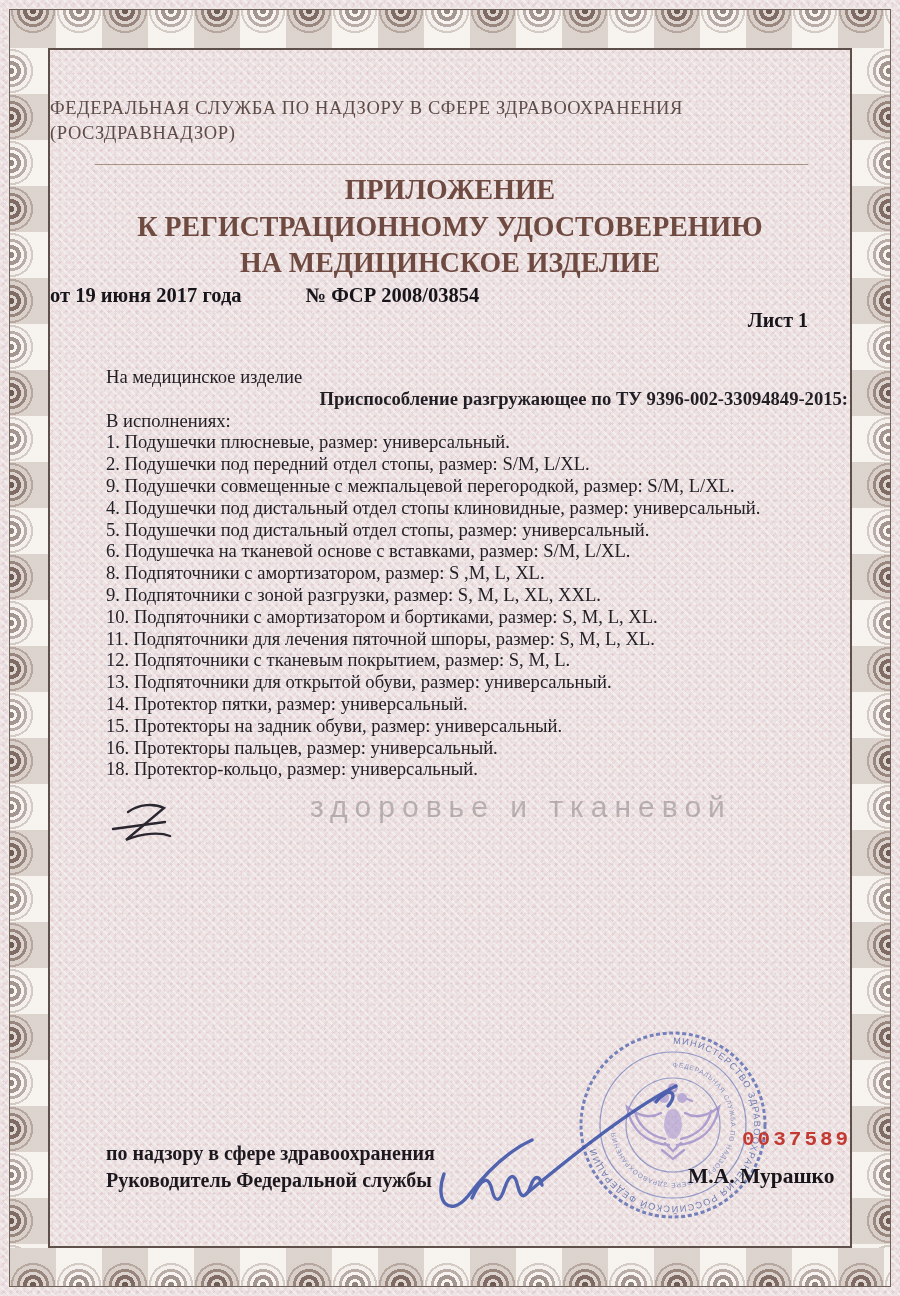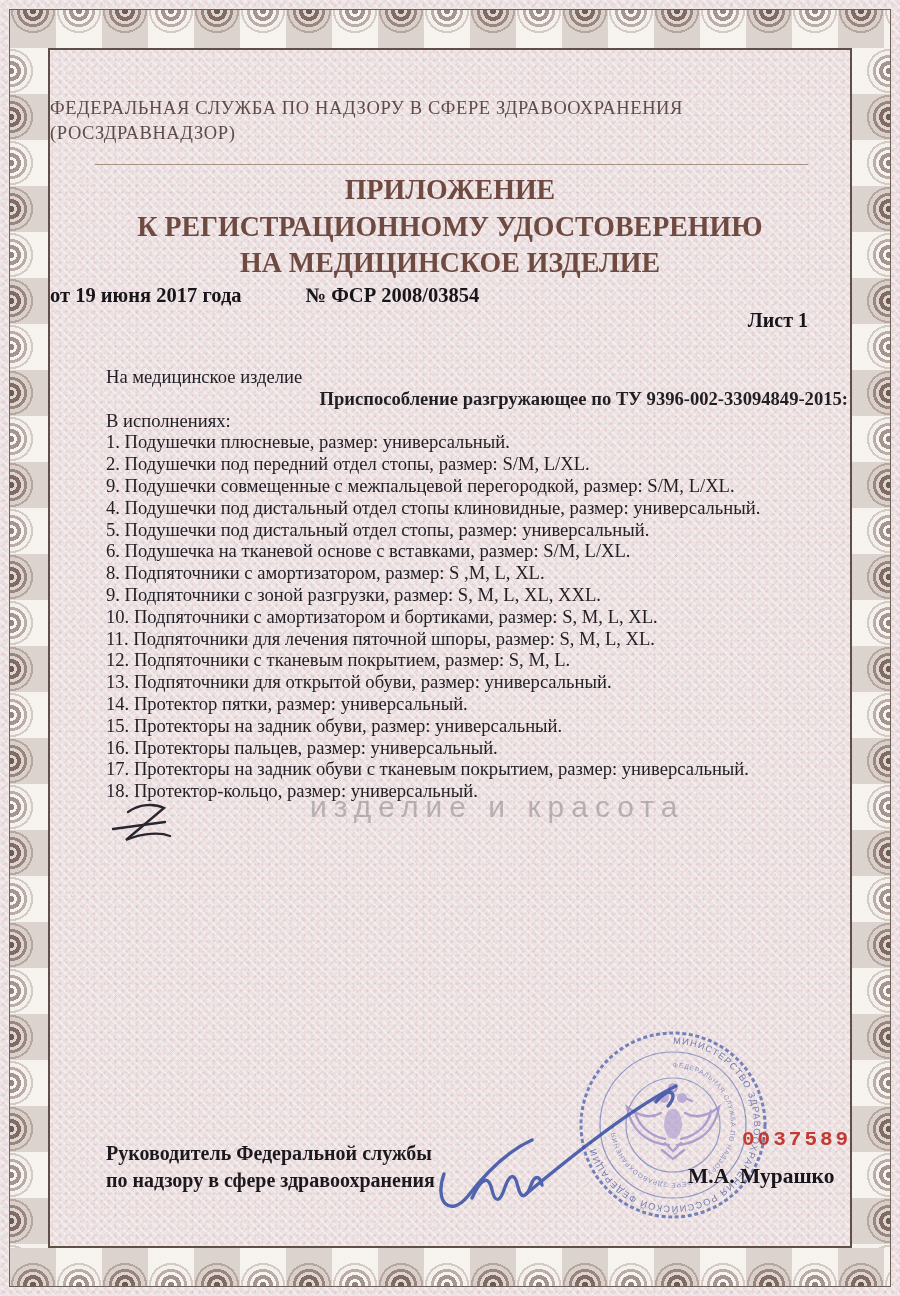--- a/index.html
+++ b/index.html
@@ -112,36 +112,35 @@
     <div>6. Подушечка на тканевой основе с вставками, размер: S/M, L/XL.</div>
     <div>8. Подпяточники с амортизатором, размер: S ,M, L, XL.</div>
     <div>9. Подпяточники с зоной разгрузки, размер: S, M, L, XL, XXL.</div>
     <div>10. Подпяточники с амортизатором и бортиками, размер: S, M, L, XL.</div>
     <div>11. Подпяточники для лечения пяточной шпоры, размер: S, M, L, XL.</div>
     <div>12. Подпяточники с тканевым покрытием, размер: S, M, L.</div>
     <div>13. Подпяточники для открытой обуви, размер: универсальный.</div>
     <div>14. Протектор пятки, размер: универсальный.</div>
     <div>15. Протекторы на задник обуви, размер: универсальный.</div>
     <div>16. Протекторы пальцев, размер: универсальный.</div>
-    <div>17. Протекторы на задник обуви с тканевым покрытием, размер: универсальный.</div>
     <div>18. Протектор-кольцо, размер: универсальный.</div>
   </div>
 
-  <div class="watermark-tagline">изделие и красота</div>
+  <div class="watermark-tagline">здоровье и тканевой</div>
 
   <svg class="z-mark" viewBox="0 0 82 60">
     <g fill="none" stroke="#2a2630" stroke-width="2.4" stroke-linecap="round">
       <path d="M22 12 C33 4 48 3 58 8 L20 40 C36 33 54 32 64 36"></path>
       <path d="M7 29 L59 22"></path>
     </g>
   </svg>
 
   <div class="role">
+    <div>по надзору в сфере здравоохранения</div>
     <div>Руководитель Федеральной службы</div>
-    <div>по надзору в сфере здравоохранения</div>
   </div>
 
   <svg class="stamp-svg" viewBox="0 0 196 196">
     <defs>
       <path id="ringOuter" d="M98 17 a81 81 0 1 1 -0.01 0"></path>
       <path id="ringInner" d="M98 40 a58 58 0 1 1 -0.01 0"></path>
     </defs>
     <circle cx="98" cy="98" r="92" fill="none" stroke="#3f57a8" stroke-width="3" stroke-dasharray="4 2.6" opacity=".85"></circle>
     <circle cx="98" cy="98" r="73" fill="none" stroke="#4a5fae" stroke-width="1.2" opacity=".7"></circle>
     <circle cx="98" cy="98" r="47" fill="none" stroke="#4a5fae" stroke-width="1.2" opacity=".65"></circle>

